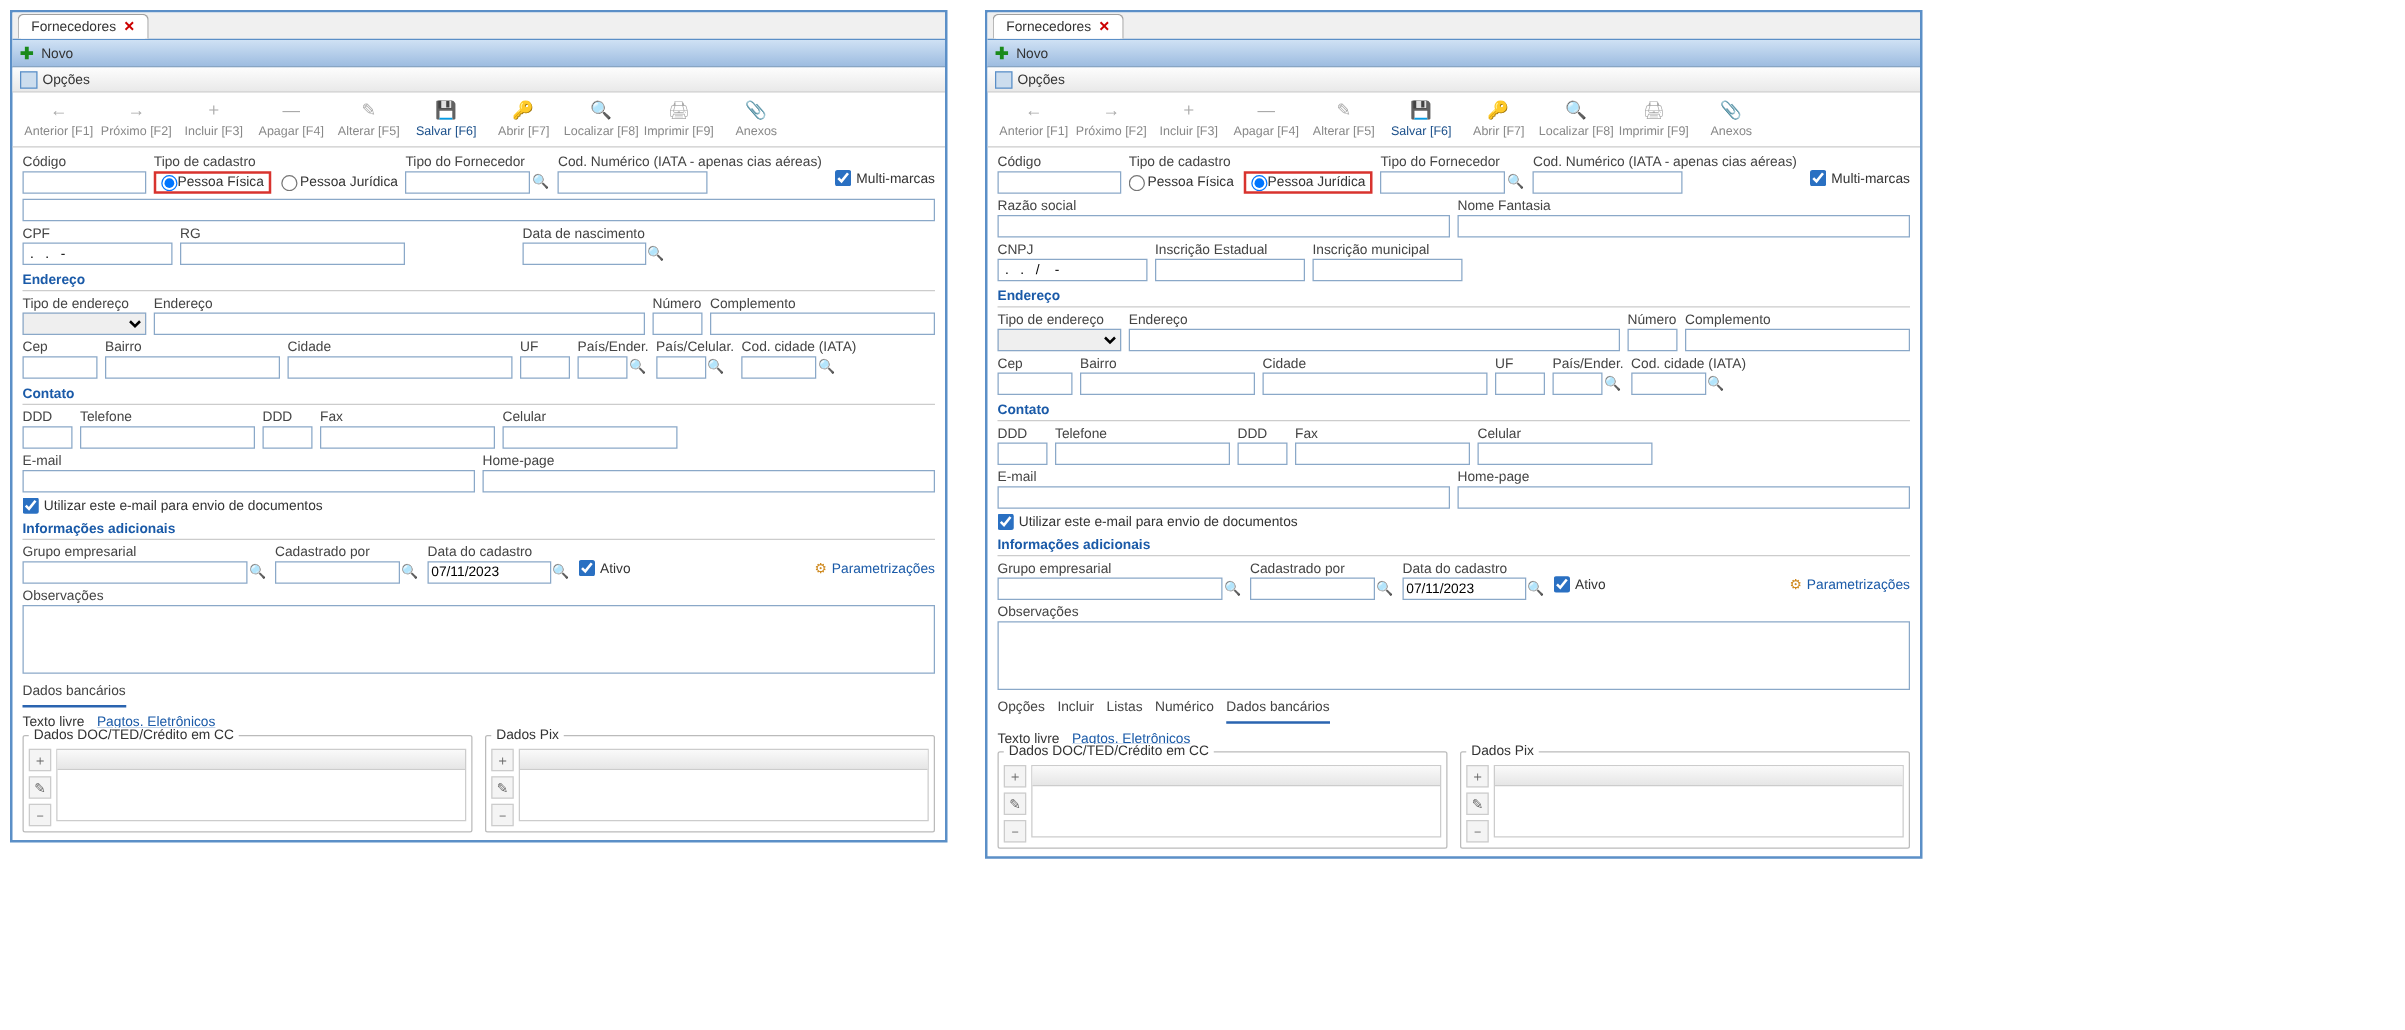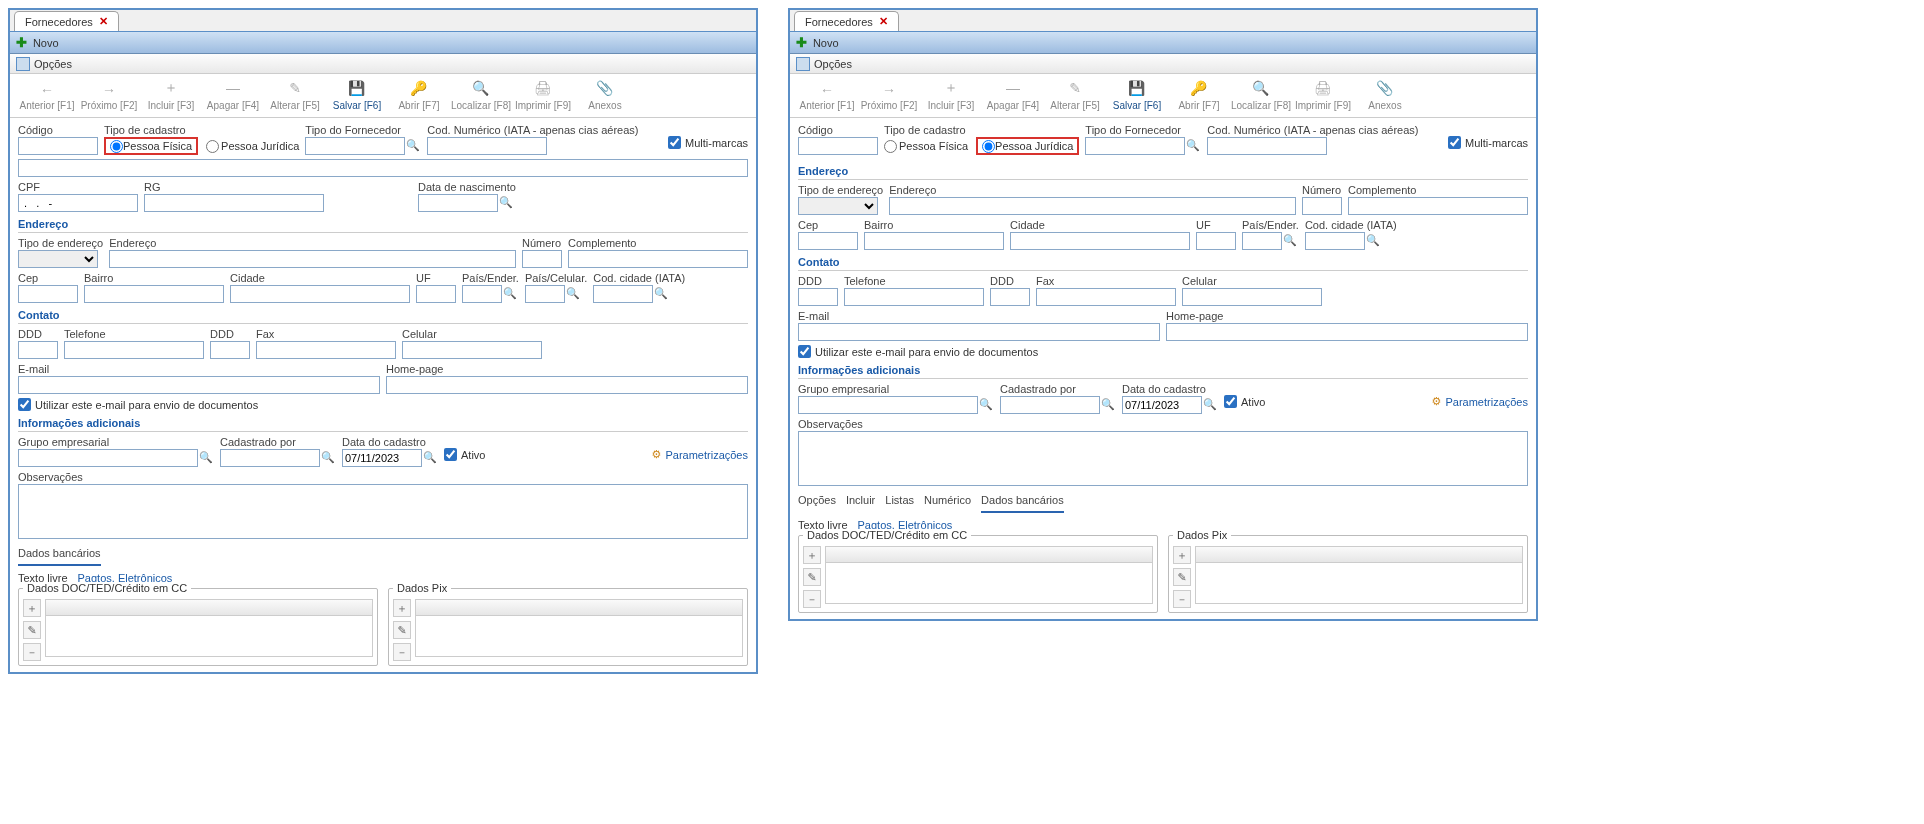--- a/index.html
+++ b/index.html
@@ -41,21 +41,21 @@
 .sub-tabs span.sel { text-decoration: underline; color: #1a5aa8; }
 .boxgroup { border: 1px solid #bbb; border-radius: 2px; padding: 2px 4px 4px 4px; margin-top: 4px; }
 .boxgroup .box-title { font-size: 11px; position: relative; top: -9px; background: #fff; padding: 0 4px; display: inline-block; }
 .grid-area { display: flex; gap: 4px; margin-top: -4px; }
 .grid-tools { display: flex; flex-direction: column; gap: 4px; }
 .grid-tools span { width: 18px; height: 18px; display: flex; align-items: center; justify-content: center; border: 1px solid #ccc; background: #f4f4f4; color: #666; cursor: pointer; font-size: 11px; }
 .grid-body { border: 1px solid #ccc; flex: 1; height: 58px; background: #fff; position: relative; }
 .grid-body .grid-head { height: 16px; background: linear-gradient(#fafafa,#e6e6e6); border-bottom: 1px solid #ccc; }
 .param-link { display: flex; align-items: center; gap: 4px; color: #1a5aa8; cursor: pointer; font-size: 11px; }
 .param-link .gear { color: #cf8a20; }
-.w40{width:40px}.w60{width:60px}.w80{width:80px}.w100{width:100px}.w120{width:120px}.w140{width:140px}.w180{width:180px}
+.w40{width:40px}.w60{width:60px}.w80{width:99px}.w100{width:100px}.w120{width:120px}.w140{width:140px}.w180{width:180px}
 </style>
 </head>
 <body>
 
 <div class="screens">
 
 <div class="screen">
 <div class="window">
 
 <div class="tab-strip">
@@ -450,22 +450,44 @@
               <label>Cod. Numérico (IATA - apenas cias aéreas)</label>
               <input type="text" class="w120" style="">
             </div>
     <div class="chk" style="margin-left:auto;margin-top:12px">
               <input type="checkbox" checked="" style="">
               <span>Multi-marcas</span>
             </div>
   </div>
 
   <div class="row">
-  </div>
-
+    <div class="fld" style="flex:1">
+              <label>Razão social</label>
+              <input type="text" style="width: 100%;">
+            </div>
+    <div class="fld" style="flex:1">
+              <label>Nome Fantasia</label>
+              <input type="text" style="width: 100%;">
+            </div>
+  </div>
+
+  <div class="row">
+    <div class="fld">
+              <label>CNPJ</label>
+              <input type="text" class="w120" value=" .   .   /    -" style="">
+            </div>
+    <div class="fld">
+              <label>Inscrição Estadual</label>
+              <input type="text" class="w120" style="">
+            </div>
+    <div class="fld">
+              <label>Inscrição municipal</label>
+              <input type="text" class="w120" style="">
+            </div>
+  </div>
 
   <div class="group-title">Endereço</div>
           <hr class="hr-group">
   <div class="row">
     <div class="fld">
               <label>Tipo de endereço</label>
               <select class="w80"></select>
             </div>
     <div class="fld" style="flex:1">
               <label>Endereço</label>

